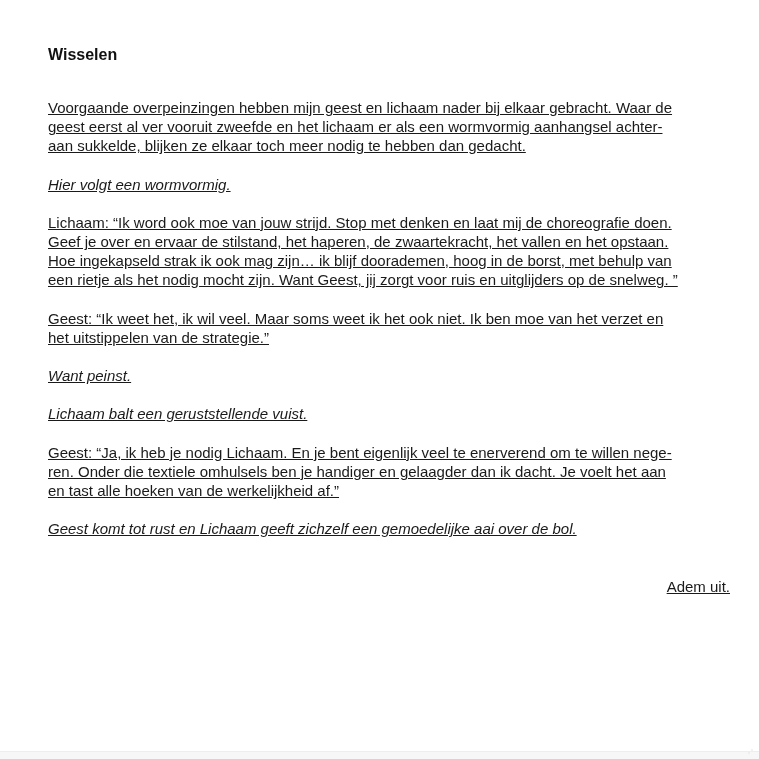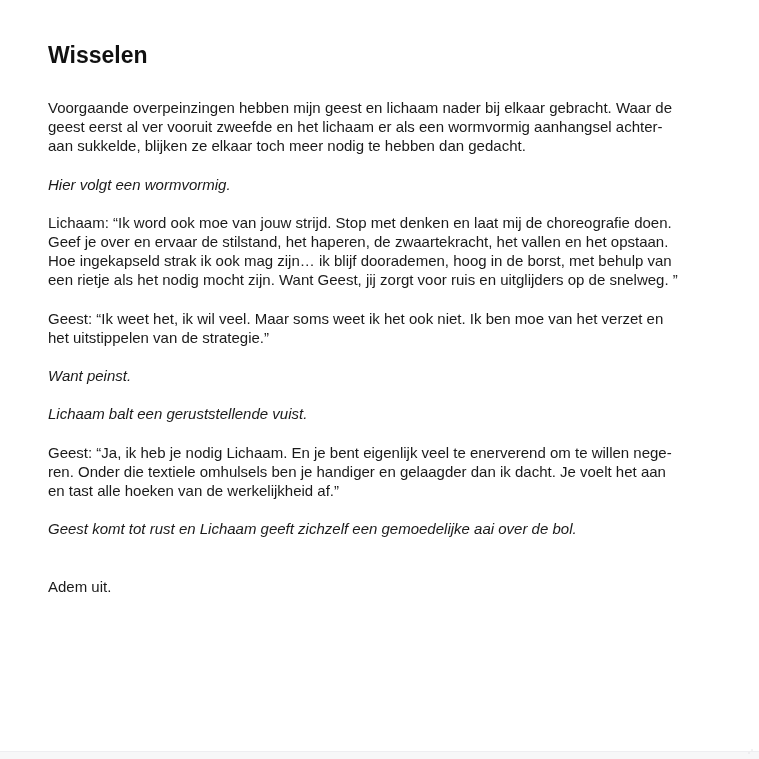--- a/index.html
+++ b/index.html
@@ -13,36 +13,37 @@
     color: #1a1a1a;
   }
   .page {
     position: relative;
     box-sizing: border-box;
     width: 759px;
     height: 759px;
     padding: 40px 29px 0 48px;
   }
   h1.doc-title {
-    font-size: 23px;
+    font-size: 16px;
     line-height: 30px;
     font-weight: 700;
     margin: 0 0 28px 0;
     color: #111111;
   }
   p.para {
     font-size: 15px;
     line-height: 19.15px;
     margin: 0 0 19.15px 0;
     white-space: pre-line;      
     max-width: 686px;
     color: #1a1a1a;
+    text-decoration: underline;
   }
   p.para.italic { font-style: italic; }
-  p.para.gap-before { margin-top: 38.3px; }  
+  p.para.gap-before { margin-top: 38.3px; text-align: right; }  
   .bottom-strip {
     position: absolute;
     left: 0;
     bottom: 0;
     width: 759px;
     height: 7px;
     background: #f7f7f8;
     border-top: 1px solid #eeeef1;
   }
   .resize-grip {

